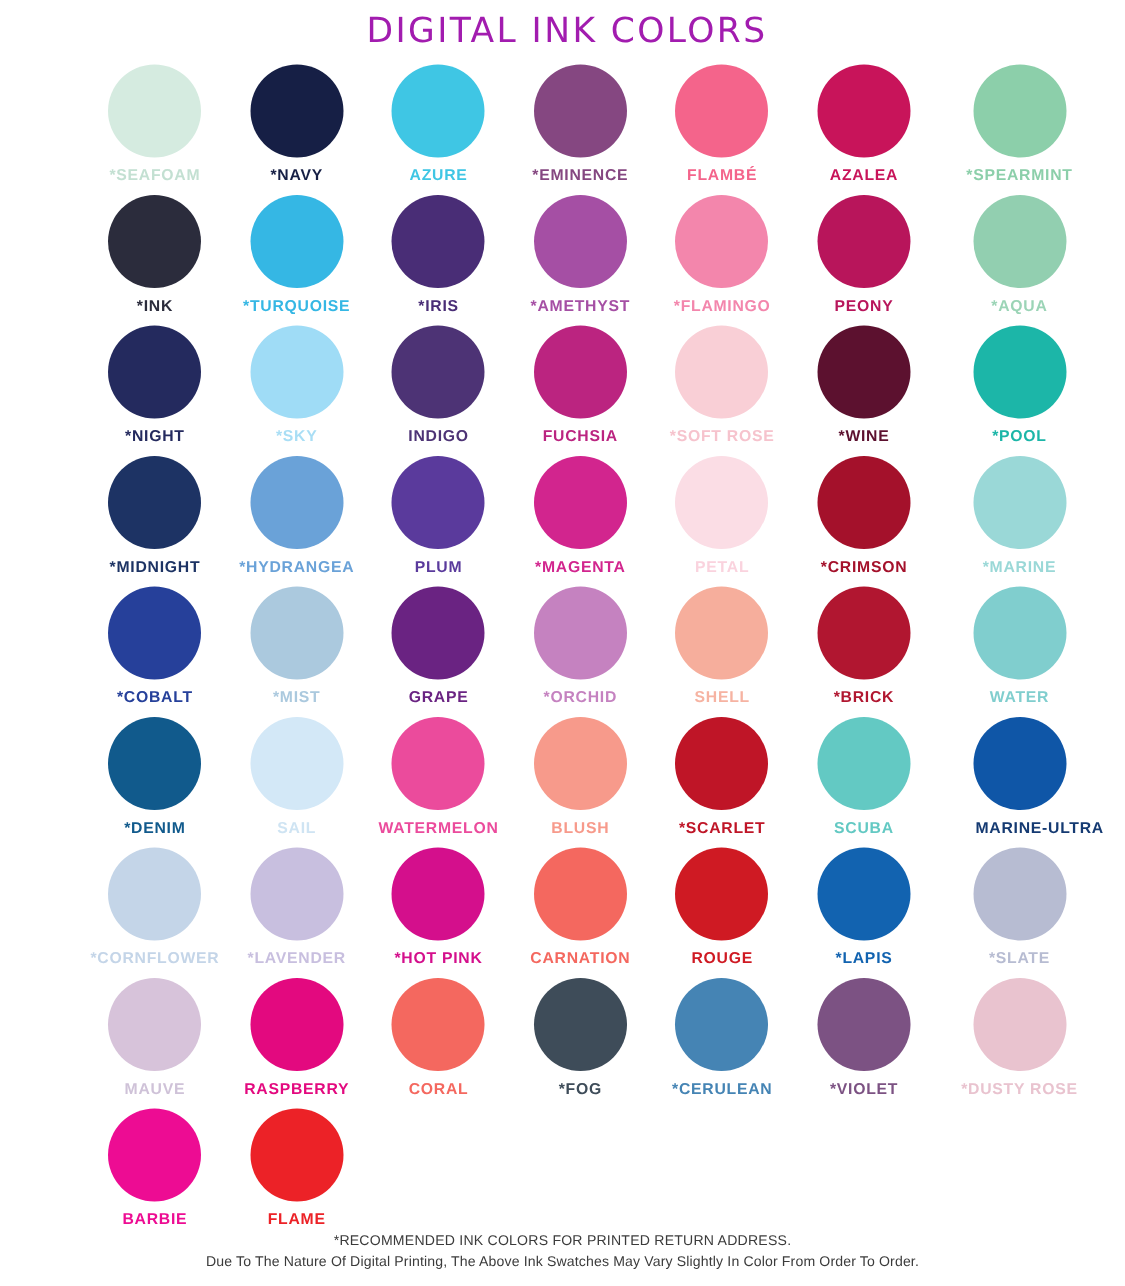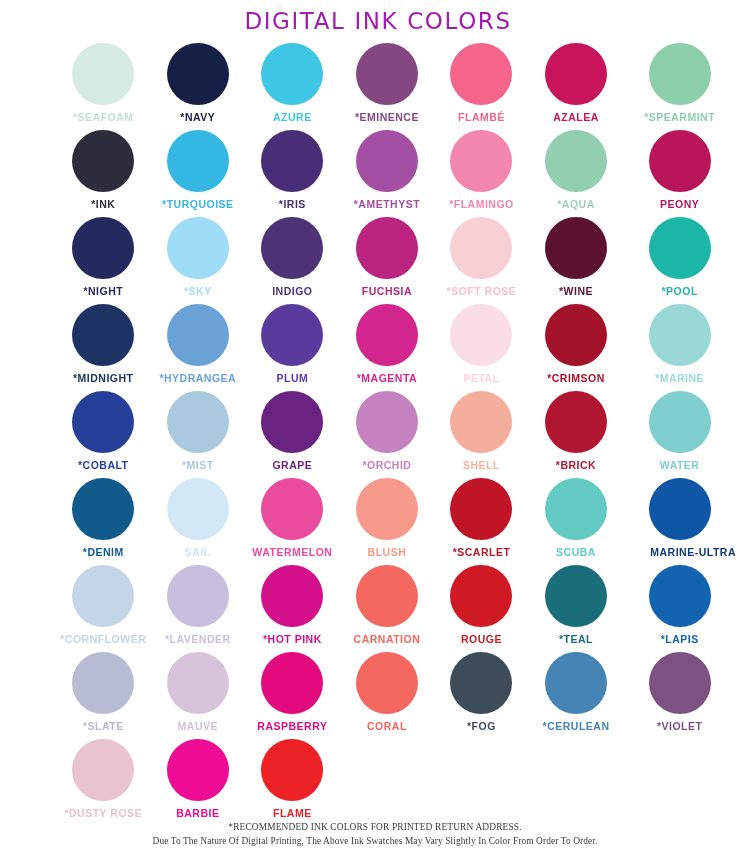--- a/index.html
+++ b/index.html
@@ -53,21 +53,21 @@
     text-align: center;
     white-space: nowrap;
     font-family: "Liberation Sans", sans-serif;
   }
   .footer {
     position: absolute;
     left: 0;
     right: 0;
     bottom: 9px;
     text-align: center;
-    font-family: Liberation Serif, serif;
+    font-family: Liberation Sans, sans-serif;
     color: #3b3b3b;
   }
   .footer-line1 {
     font-size: 9.4px;
     letter-spacing: 0.15px;
     line-height: 14px;
   }
   .footer-line2 {
     font-size: 9.4px;
     letter-spacing: 0.1px;
@@ -124,28 +124,28 @@
       </div>
       <div class="cell">
         <div class="swatch" style="background: rgb(165, 79, 164);"></div>
         <div class="swatch-label" style="color: rgb(165, 79, 164);">*AMETHYST</div>
       </div>
       <div class="cell">
         <div class="swatch" style="background: rgb(243, 134, 172);"></div>
         <div class="swatch-label" style="color: rgb(243, 134, 172);">*FLAMINGO</div>
       </div>
       <div class="cell">
+        <div class="swatch" style="background: rgb(184, 21, 91);"></div>
+        <div class="swatch-label" style="color: rgb(184, 21, 91);">PEONY</div>
+      </div>
+      <div class="cell">
         <div class="swatch" style="background: rgb(146, 207, 176);"></div>
         <div class="swatch-label" style="color: rgb(155, 212, 182);">*AQUA</div>
       </div>
       <div class="cell">
-        <div class="swatch" style="background: rgb(184, 21, 91);"></div>
-        <div class="swatch-label" style="color: rgb(184, 21, 91);">PEONY</div>
-      </div>
-      <div class="cell">
         <div class="swatch" style="background: rgb(36, 42, 94);"></div>
         <div class="swatch-label" style="color: rgb(36, 42, 94);">*NIGHT</div>
       </div>
       <div class="cell">
         <div class="swatch" style="background: rgb(159, 220, 246);"></div>
         <div class="swatch-label" style="color: rgb(169, 222, 245);">*SKY</div>
       </div>
       <div class="cell">
         <div class="swatch" style="background: rgb(77, 51, 117);"></div>
         <div class="swatch-label" style="color: rgb(77, 51, 117);">INDIGO</div>
@@ -262,24 +262,20 @@
         <div class="swatch" style="background: rgb(212, 15, 140);"></div>
         <div class="swatch-label" style="color: rgb(212, 15, 140);">*HOT PINK</div>
       </div>
       <div class="cell">
         <div class="swatch" style="background: rgb(244, 104, 95);"></div>
         <div class="swatch-label" style="color: rgb(244, 104, 95);">CARNATION</div>
       </div>
       <div class="cell">
         <div class="swatch" style="background: rgb(207, 26, 35);"></div>
         <div class="swatch-label" style="color: rgb(207, 26, 35);">ROUGE</div>
-      </div>
-      <div class="cell">
-        <div class="swatch" style="background: rgb(26, 109, 123);"></div>
-        <div class="swatch-label" style="color: rgb(26, 109, 123);">*TEAL</div>
       </div>
       <div class="cell">
         <div class="swatch" style="background: rgb(18, 99, 176);"></div>
         <div class="swatch-label" style="color: rgb(18, 99, 176);">*LAPIS</div>
       </div>
       <div class="cell">
         <div class="swatch" style="background: rgb(183, 188, 210);"></div>
         <div class="swatch-label" style="color: rgb(183, 188, 210);">*SLATE</div>
       </div>
       <div class="cell">

